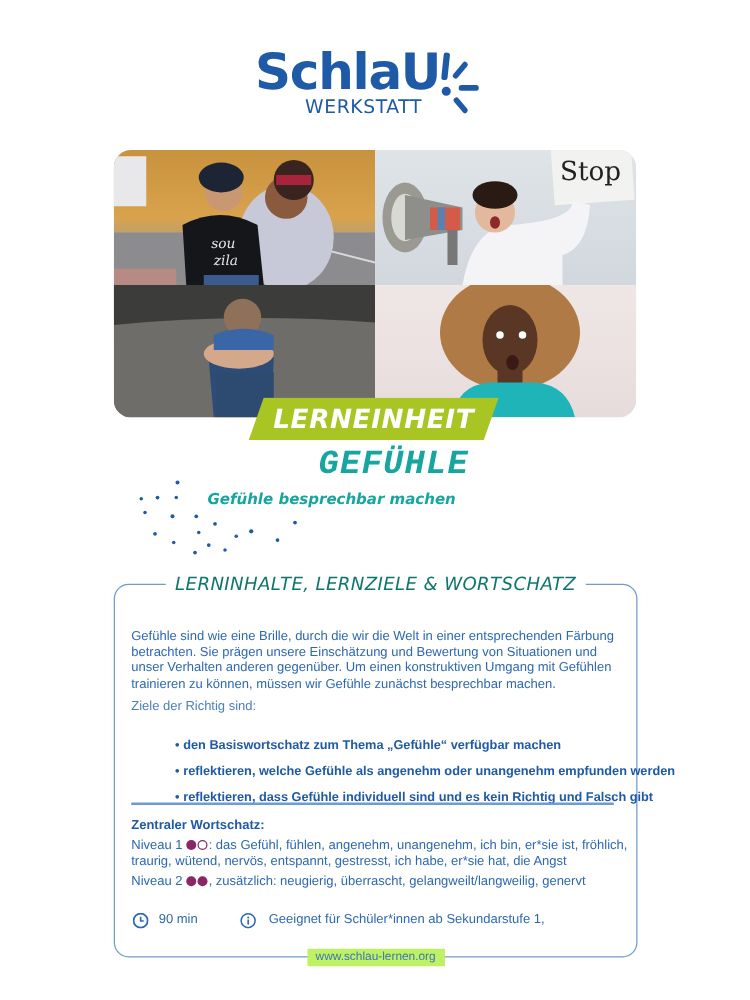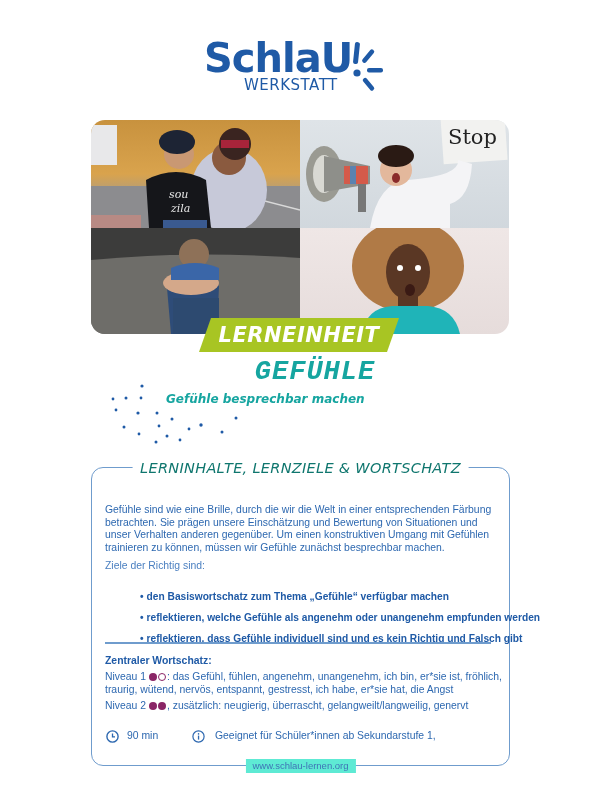--- a/index.html
+++ b/index.html
@@ -26,21 +26,21 @@
     .banner-text { position: absolute; left: 0; right: 0; top: 5px; text-align: center; color: #ffffff; font-family: "DejaVu Sans", sans-serif; font-weight: bold; font-style: italic; font-size: 21px; letter-spacing: 0.5px; line-height: 24px; }
 
     .title { position: absolute; left: 0; right: 0; top: 356px; text-align: center; color: #16a5a0; font-family: Liberation Mono, monospace; font-weight: bold; font-style: italic; font-size: 27px; letter-spacing: 1px; line-height: 32px; padding-left: 30px; }
     .subtitle { position: absolute; left: 166px; top: 388px; color: #16a5a0; font-family: "DejaVu Sans", sans-serif; font-weight: bold; font-style: italic; font-size: 12px; line-height: 22px; }
 
     .dots { position: absolute; left: 96px; top: 382px; width: 150px; height: 64px; }
 
     
     .box { position: absolute; left: 91px; top: 467px; width: 419px; height: 299px; border: 1.5px solid #6f9ccd; border-radius: 12px; }
     .box-title { position: absolute; left: 50%; transform: translateX(-50%); top: -10px; background: #ffffff; padding: 0 8px; white-space: nowrap; color: #0f766e; font-family: "DejaVu Sans", sans-serif; font-weight: normal; font-style: italic; font-size: 14.5px; letter-spacing: 0.3px; line-height: 20px; }
-    .box-footer { position: absolute; left: 50%; transform: translateX(-50%); bottom: -8px; background: #5eead4; padding: 0 7px; white-space: nowrap; color: #3f74b6; font-size: 9.5px; line-height: 14px; }
+    .box-footer { position: absolute; left: 50%; transform: translateX(-50%); bottom: -8px; background: #bef264; padding: 0 7px; white-space: nowrap; color: #3f74b6; font-size: 9.5px; line-height: 14px; }
 
     .intro { position: absolute; left: 13px; top: 36px; width: 395px; font-size: 10.4px; line-height: 12.6px; color: #2d68b0; }
     .goals-label { position: absolute; left: 13px; top: 92px; font-size: 10.4px; color: #4a7fc0; line-height: 12px; }
     .goals { position: absolute; left: 13px; top: 123px; width: 400px; list-style: none; margin-left: 35px; }
     .goals li { font-size: 10.2px; font-weight: bold; color: #1f5aa6; line-height: 12px; margin-bottom: 9px; white-space: nowrap; }
     .goals li::before { content: "\2022"; margin-right: 3px; }
     .divider { position: absolute; left: 13px; top: 174px; width: 386px; height: 1.5px; background: #6f9ccd; }
 
     .vocab-label { position: absolute; left: 13px; top: 187px; font-size: 10.4px; font-weight: bold; color: #1f5aa6; line-height: 12px; }
     .niveau { position: absolute; left: 13px; width: 400px; font-size: 10.4px; color: #2d68b0; line-height: 12.6px; }

